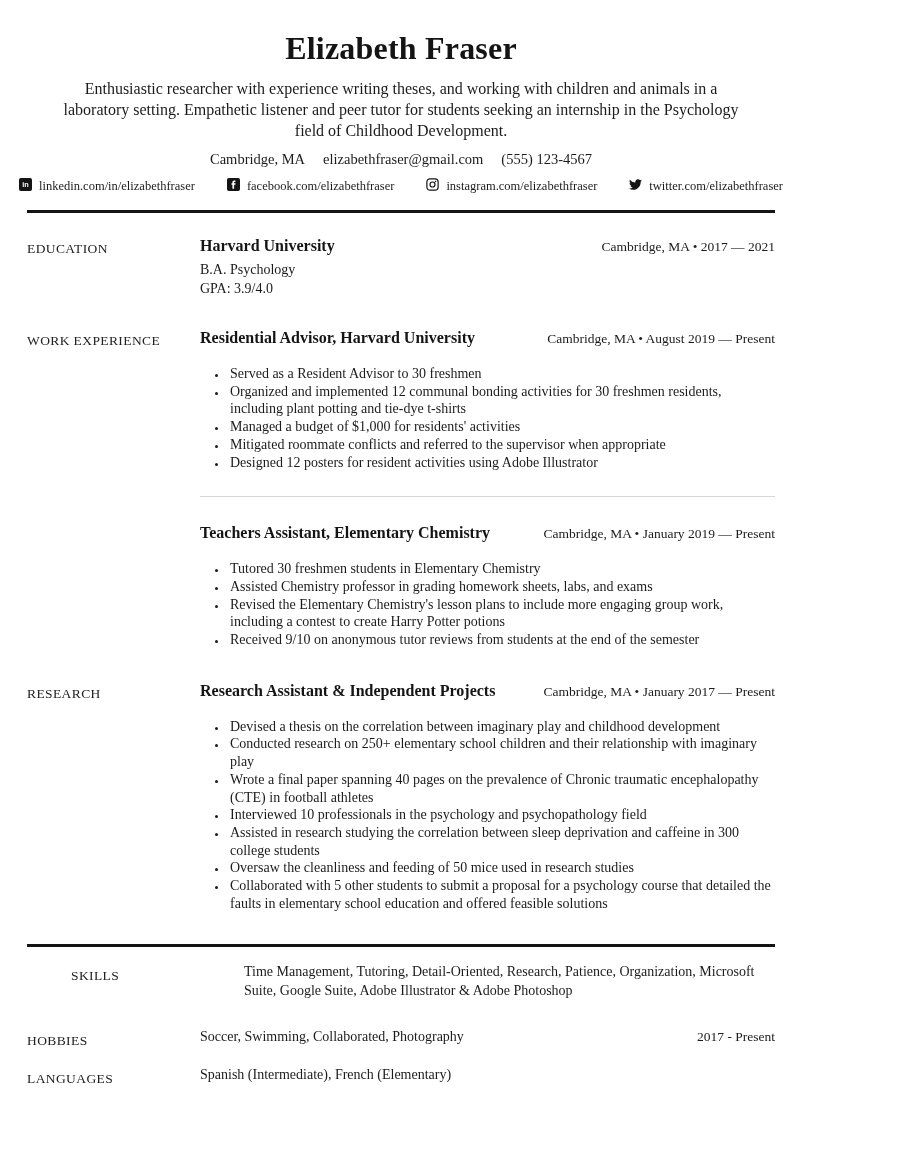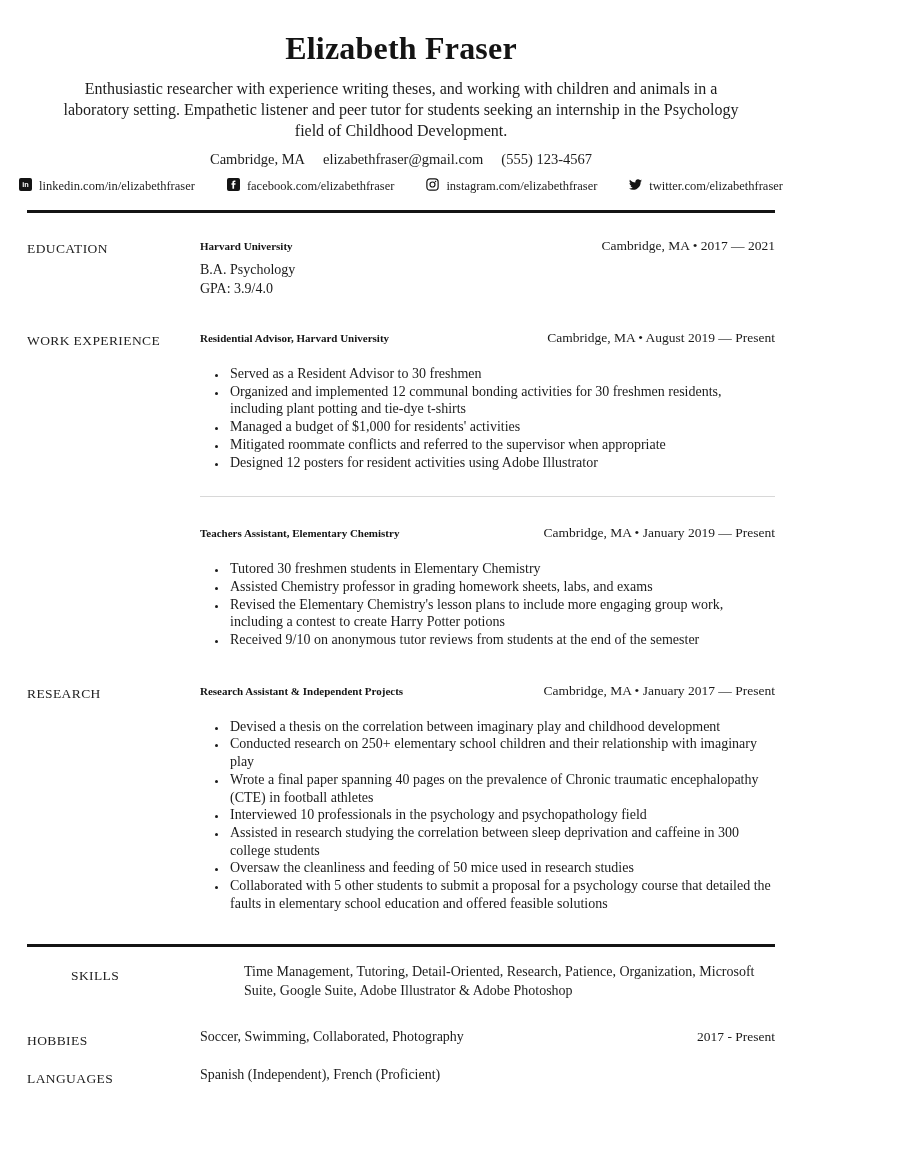--- a/index.html
+++ b/index.html
@@ -26,21 +26,21 @@
   
   .section{display:flex;align-items:flex-start;}
   .sec-label{
     width:173px;flex:0 0 173px;
     font-size:13.5px;letter-spacing:.4px;line-height:21px;color:#222;
     text-transform:uppercase;padding-top:2px;
   }
   .sec-body{flex:1;min-width:0;}
 
   .entry-head{display:flex;justify-content:space-between;align-items:baseline;gap:16px;}
-  .entry-title{font-size:11px;font-weight:700;line-height:20px;color:#141414;}
+  .entry-title{font-size:16px;font-weight:700;line-height:20px;color:#141414;}
   .entry-meta{font-size:13.5px;line-height:18px;white-space:nowrap;color:#1b1b1b;}
 
   .edu-lines{margin-top:5px;font-size:14px;line-height:18.5px;}
 
   ul.bullets{margin:17px 0 0 0;padding:0 0 0 28px;font-size:14px;line-height:17.7px;}
   ul.bullets li{margin:0;padding:0 0 0 2px;}
   ul.bullets li::marker{font-size:11px;}
 
   .divider{border:none;border-top:1px solid #d8d8d8;margin:25px 0 26px 0;}
 
@@ -194,16 +194,16 @@
   <div class="section sec-hobbies">
     <div class="sec-label">HOBBIES</div>
     <div class="sec-body plain-text row-with-meta">
       <span>Soccer, Swimming, Collaborated, Photography</span>
       <span class="entry-meta">2017 - Present</span>
     </div>
   </div>
 
   <div class="section sec-languages">
     <div class="sec-label">LANGUAGES</div>
-    <div class="sec-body plain-text">Spanish (Independent), French (Proficient)</div>
+    <div class="sec-body plain-text">Spanish (Intermediate), French (Elementary)</div>
   </div>
 
 </div>
 
 </body></html>

